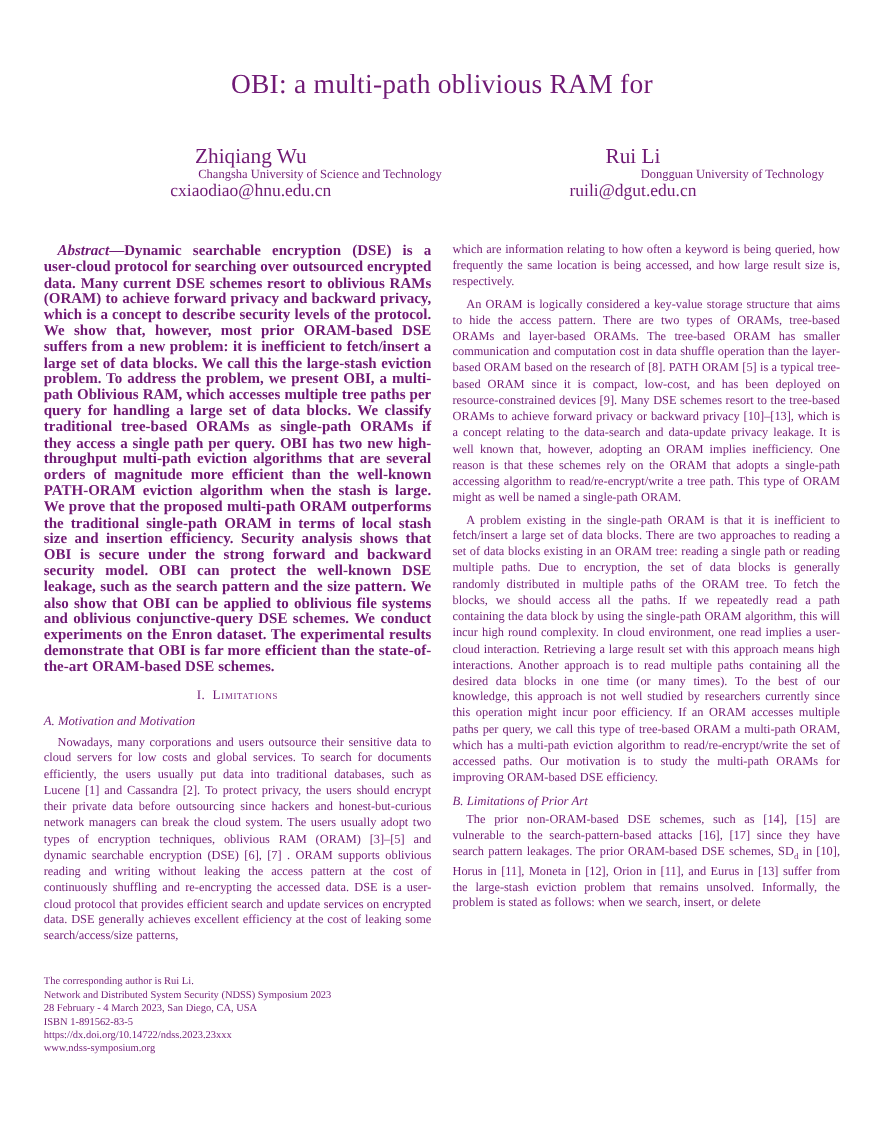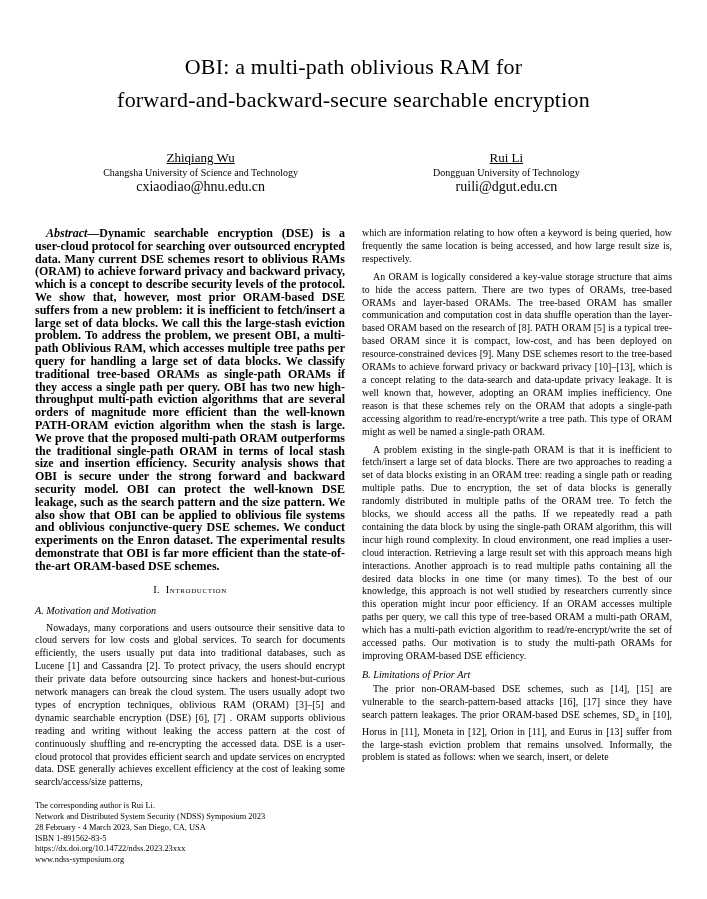--- a/index.html
+++ b/index.html
@@ -1,21 +1,21 @@
 <!DOCTYPE html>
 <html><head>
 <meta charset="utf-8">
 <style>
   * { margin: 0; padding: 0; box-sizing: border-box; }
   html, body { background: #ffffff; }
   .page {
     width: 707px;
     height: 899px;
     background: #ffffff;
-    color: #000000;
+    color: #701a75;
     font-family: "Liberation Serif", "DejaVu Serif", serif;
     padding: 50px 35px 0 35px;
     overflow: hidden;
     position: relative;
   }
   .title {
     text-align: center;
     font-weight: 400;
     font-size: 22px;
     line-height: 33px;
@@ -24,22 +24,22 @@
   .title-line { display: block; }
   .authors {
     margin-top: 34px;
     display: flex;
     justify-content: center;
   }
   .author {
     width: 48%;
     text-align: center;
   }
-  .author-name { font-size: 13px; line-height: 16px; text-decoration: underline; }
-  .author-affiliation { font-size: 10px; line-height: 14px; }
+  .author-name { font-size: 17px; line-height: 16px; }
+  .author-affiliation { font-size: 10px; line-height: 14px; text-align: right; }
   .author-email { font-size: 14px; line-height: 14px; }
   .columns {
     margin-top: 33px;
     display: flex;
     gap: 17px;
   }
   .col {
     width: 310px;
     text-align: justify;
   }
@@ -75,56 +75,55 @@
   .subsection-heading {
     font-weight: 400;
     font-style: italic;
     font-size: 10.2px;
     line-height: 13px;
     text-align: left;
     margin: 0 0 5px 0;
   }
   .subsection-tight { margin-bottom: 2px; }
   .footnote {
-    margin-top: 12px;
+    margin-top: 24px;
     font-size: 8.4px;
     line-height: 10.8px;
     text-align: left;
   }
   sub { font-size: 7px; }
 </style>
 </head>
 <body>
 
 <div class="page">
 
   <h1 class="title">
     <span class="title-line">OBI: a multi-path oblivious RAM for</span>
-    <span class="title-line">forward-and-backward-secure searchable encryption</span>
   </h1>
 
   <div class="authors">
     <div class="author">
       <div class="author-name">Zhiqiang Wu</div>
       <div class="author-affiliation">Changsha University of Science and Technology</div>
       <div class="author-email">cxiaodiao@hnu.edu.cn</div>
     </div>
     <div class="author">
       <div class="author-name">Rui Li</div>
       <div class="author-affiliation">Dongguan University of Technology</div>
       <div class="author-email">ruili@dgut.edu.cn</div>
     </div>
   </div>
 
   <div class="columns">
 
     <div class="col">
       <p class="abstract"><span class="abstract-lead">Abstract</span><span>—Dynamic searchable encryption (DSE) is a user-cloud protocol for searching over outsourced encrypted data. Many current DSE schemes resort to oblivious RAMs (ORAM) to achieve forward privacy and backward privacy, which is a concept to describe security levels of the protocol. We show that, however, most prior ORAM-based DSE suffers from a new problem: it is inefficient to fetch/insert a large set of data blocks. We call this the large-stash eviction problem. To address the problem, we present OBI, a multi-path Oblivious RAM, which accesses multiple tree paths per query for handling a large set of data blocks. We classify traditional tree-based ORAMs as single-path ORAMs if they access a single path per query. OBI has two new high-throughput multi-path eviction algorithms that are several orders of magnitude more efficient than the well-known PATH-ORAM eviction algorithm when the stash is large. We prove that the proposed multi-path ORAM outperforms the traditional single-path ORAM in terms of local stash size and insertion efficiency. Security analysis shows that OBI is secure under the strong forward and backward security model. OBI can protect the well-known DSE leakage, such as the search pattern and the size pattern. We also show that OBI can be applied to oblivious file systems and oblivious conjunctive-query DSE schemes. We conduct experiments on the Enron dataset. The experimental results demonstrate that OBI is far more efficient than the state-of-the-art ORAM-based DSE schemes.</span></p>
 
-      <h2 class="section-heading"><span class="section-number">I.</span><span class="smallcaps">Introduction</span></h2>
+      <h2 class="section-heading"><span class="section-number">I.</span><span class="smallcaps">Limitations</span></h2>
 
       <h3 class="subsection-heading">A. Motivation and Motivation</h3>
 
       <p class="para indent">Nowadays, many corporations and users outsource their sensitive data to cloud servers for low costs and global services. To search for documents efficiently, the users usually put data into traditional databases, such as Lucene [1] and Cassandra [2]. To protect privacy, the users should encrypt their private data before outsourcing since hackers and honest-but-curious network managers can break the cloud system. The users usually adopt two types of encryption techniques, oblivious RAM (ORAM) [3]–[5] and dynamic searchable encryption (DSE) [6], [7] . ORAM supports oblivious reading and writing without leaking the access pattern at the cost of continuously shuffling and re-encrypting the accessed data. DSE is a user-cloud protocol that provides efficient search and update services on encrypted data. DSE generally achieves excellent efficiency at the cost of leaking some search/access/size patterns,</p>
 
       <div class="footnote">
         <div class="footnote-line">The corresponding author is Rui Li.</div>
         <div class="footnote-line">Network and Distributed System Security (NDSS) Symposium 2023</div>
         <div class="footnote-line">28 February - 4 March 2023, San Diego, CA, USA</div>
         <div class="footnote-line">ISBN 1-891562-83-5</div>

